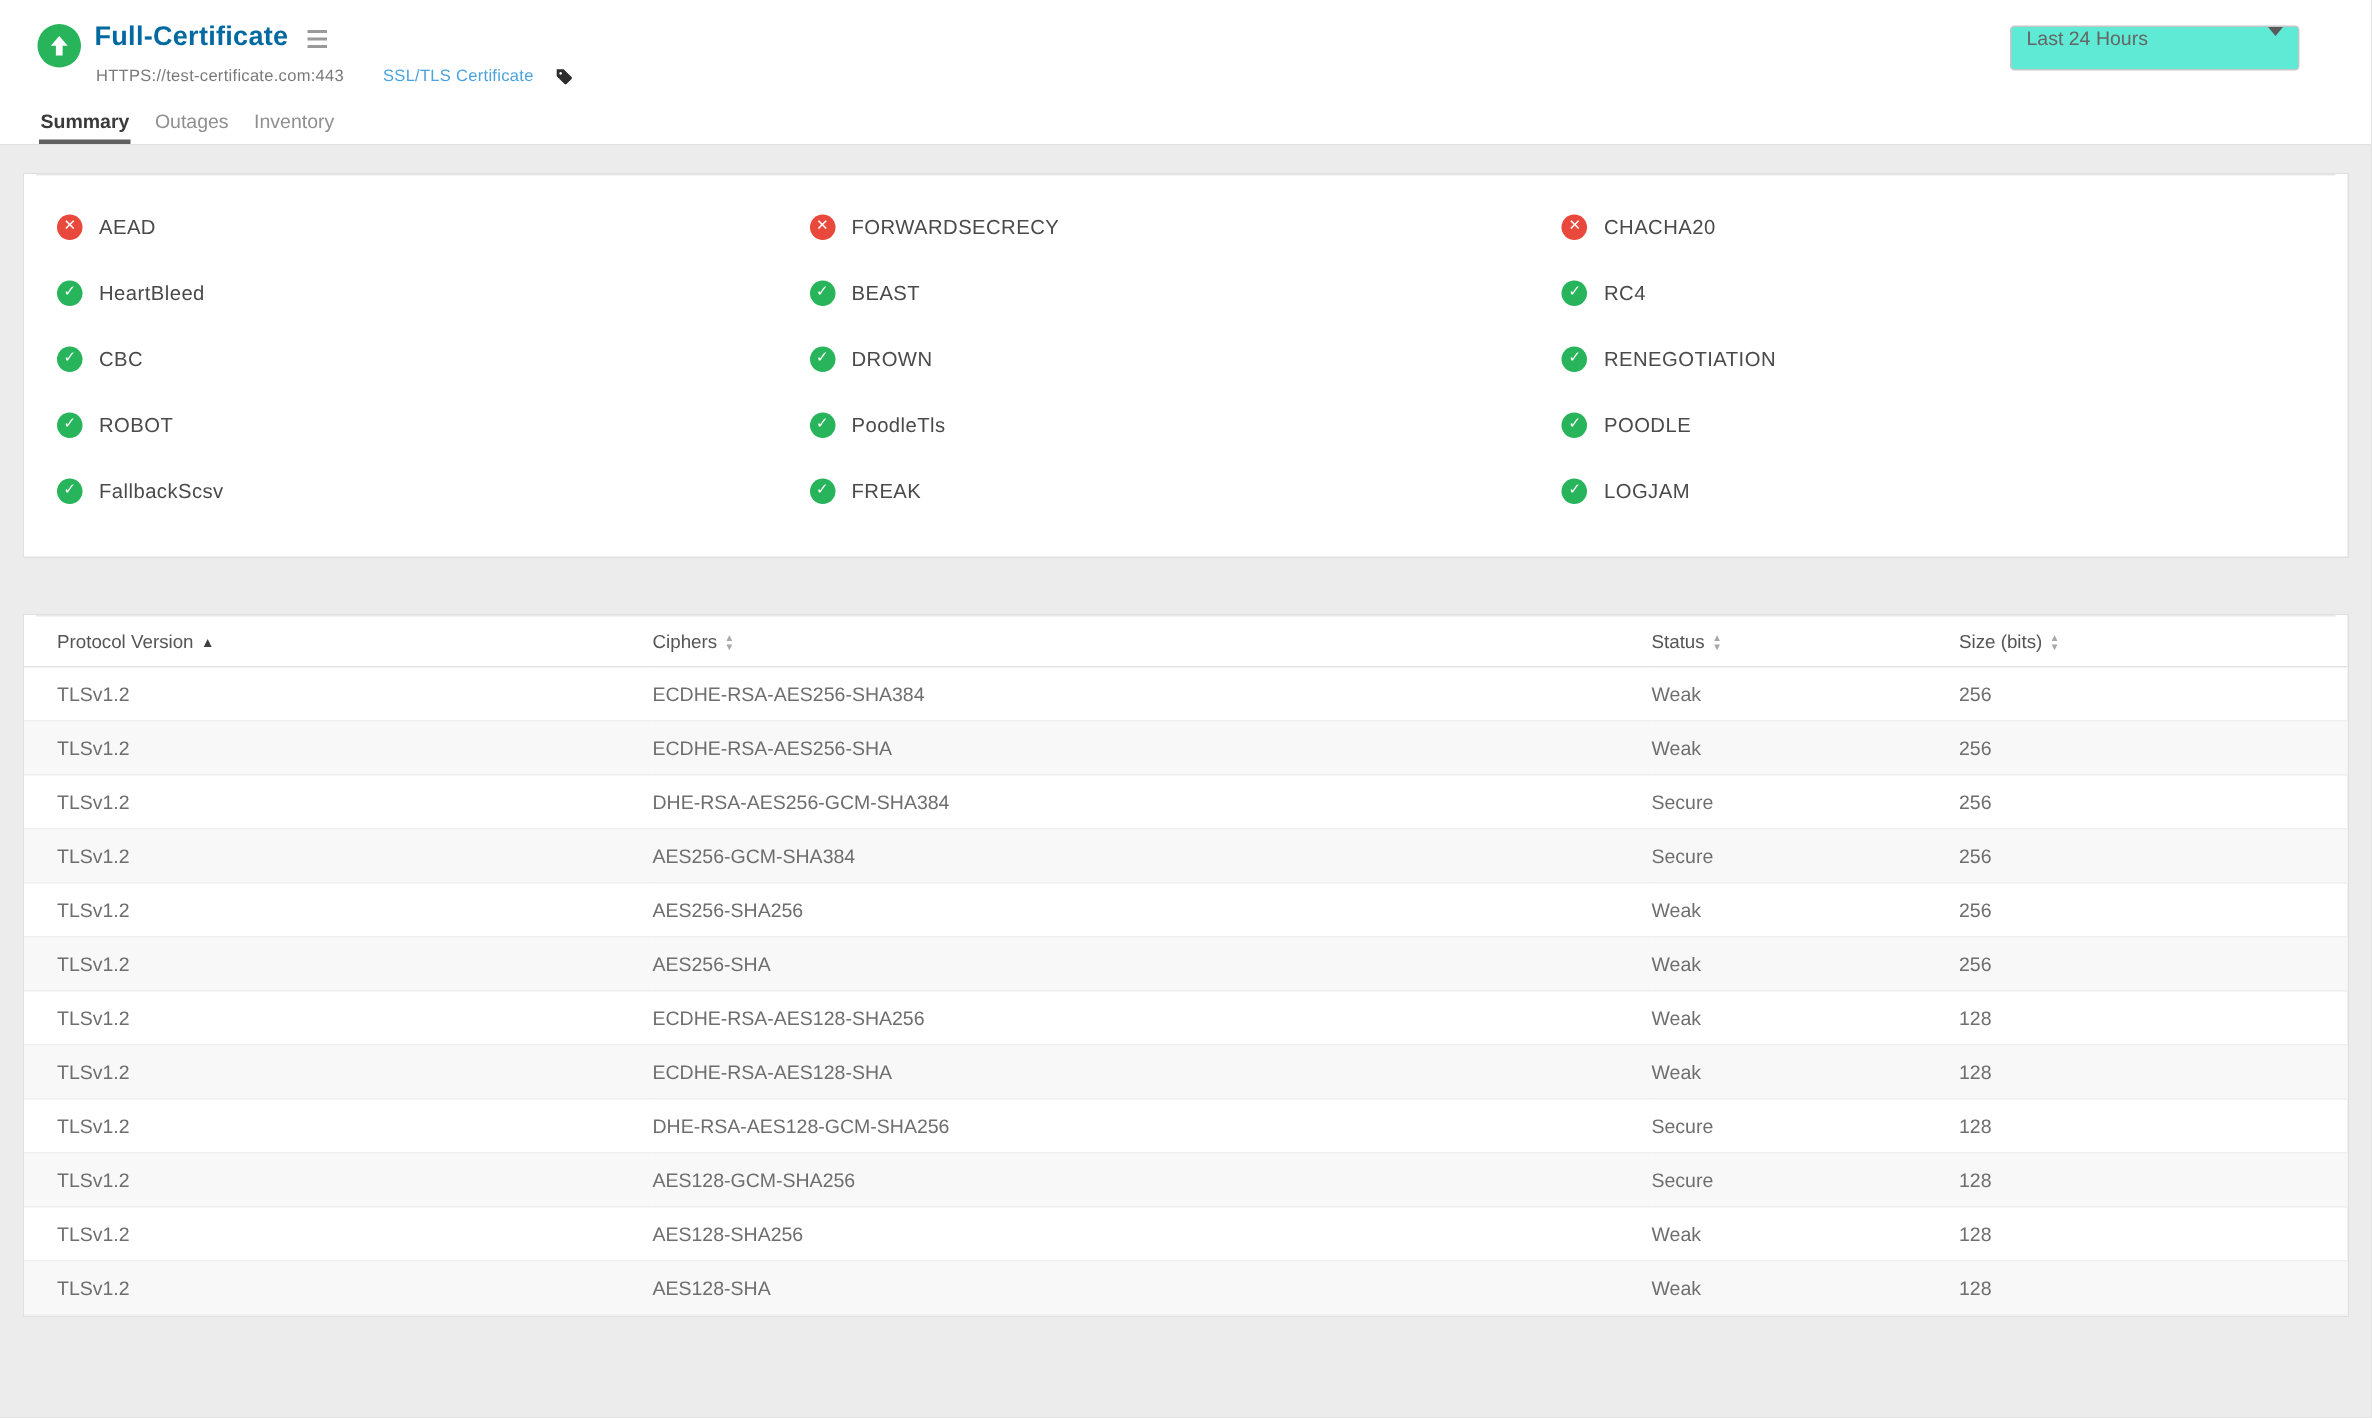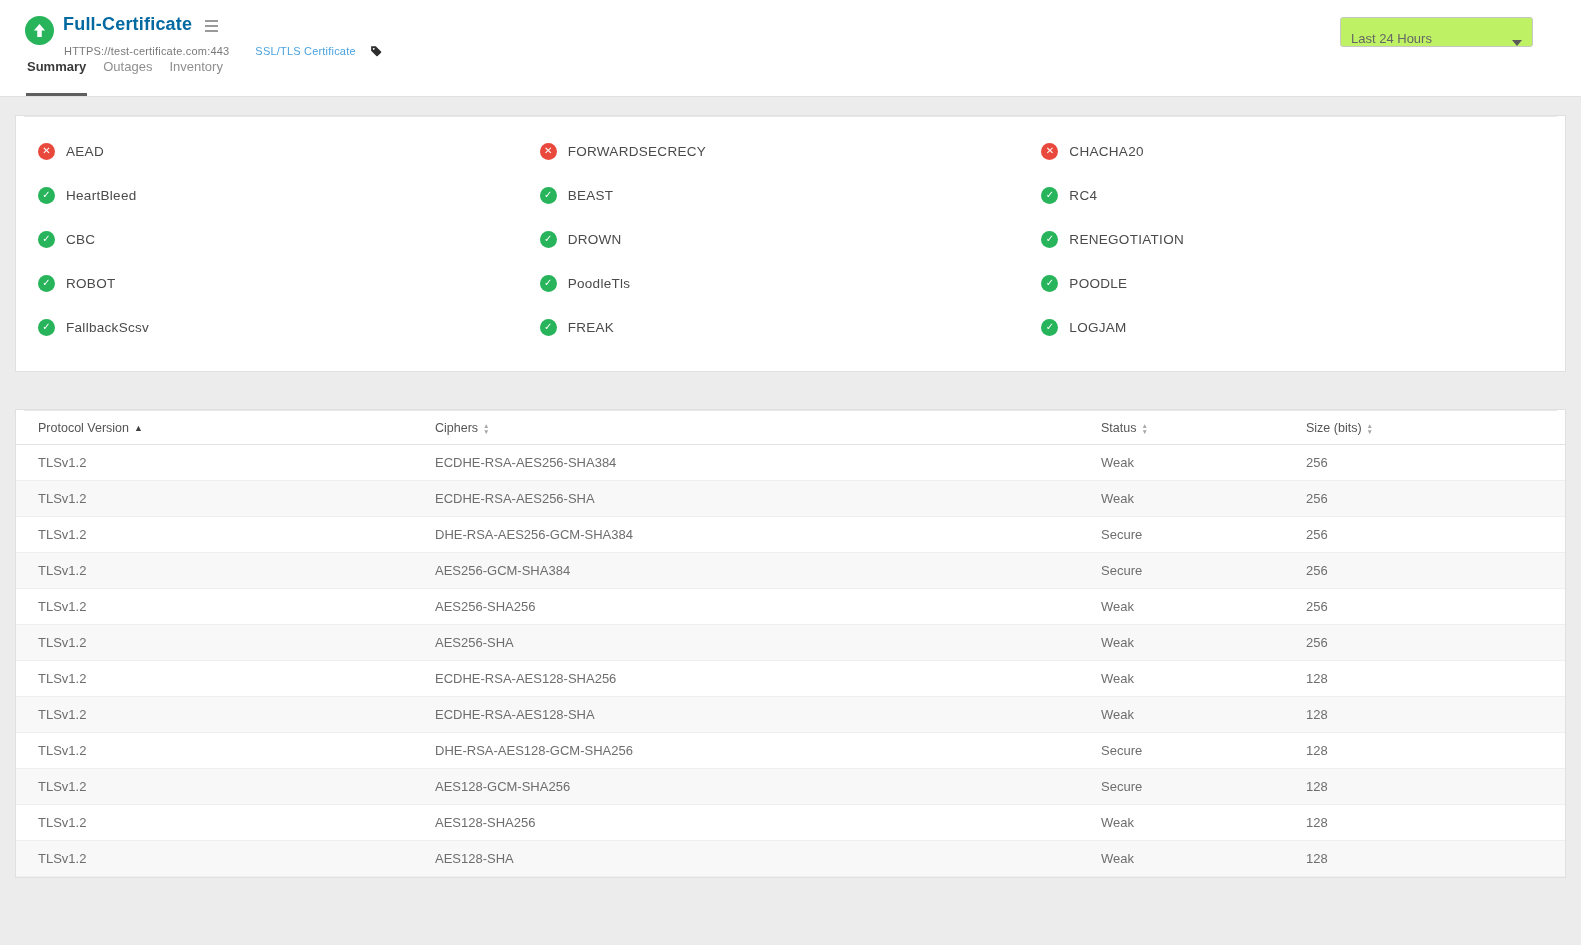--- a/index.html
+++ b/index.html
@@ -20,27 +20,27 @@
   .title-row { position:absolute; left:63px; top:14px; display:flex; align-items:center; }
   .page-title { font-size:18px; font-weight:bold; color:#0369a1; letter-spacing:.2px; }
   .menu-icon { margin-left:13px; cursor:pointer; display:inline-flex; flex-direction:column; gap:3px; padding-top:2px; }
   .menu-icon i { display:block; width:13px; height:2px; background:#9a9a9a; }
   .subtitle-row { position:absolute; left:64px; top:45px; font-size:11px; color:#7a7a7a; display:flex; align-items:center; letter-spacing:.2px; }
   .monitor-type-link { color:var(--link,#4aa3df); text-decoration:none; margin-left:26px; cursor:pointer; }
   .tag-icon { margin-left:14px; cursor:pointer; display:inline-flex; }
   .tag-icon svg { width:12px; height:12px; fill:#2d2d2d; }
 
   .tabs { position:absolute; left:26px; bottom:0; display:flex; gap:15px; }
-  .tab { font-size:13px; color:#8f8f8f; padding:0 1px 19px; cursor:pointer; border-bottom:3px solid transparent; }
+  .tab { font-size:13px; color:#8f8f8f; padding:0 1px 5px; cursor:pointer; border-bottom:3px solid transparent; }
   .tab.active { color:#3a3a3a; font-weight:bold; border-bottom-color:#5f5f5f; }
 
   .time-select {
     position:absolute; right:48px; top:17px; width:193px; height:30px;
-    border:1px solid #c6c6c6; border-radius:3px; background:#bef264; cursor:pointer;
-    display:flex; align-items:flex-end; justify-content:space-between; padding:0 10px;
+    border:1px solid #c6c6c6; border-radius:3px; background:#5eead4; cursor:pointer;
+    display:flex; align-items:flex-start; justify-content:space-between; padding:0 10px;
     font-size:13px; color:#666;
   }
   .caret { width:0; height:0; border-left:5px solid transparent; border-right:5px solid transparent; border-top:6px solid #5a5a5a; }
 
   
   .card { background:#fff; border:1px solid #e0e0e0; margin:18px 15px 0; }
   .card + .card { margin-top:37px; }
   .card-title { font-size:15.5px; font-weight:normal; color:#404040; padding:16px 12px 13px; letter-spacing:.2px; }
   .card-divider { height:1px; background:#e8e8e8; margin:0 8px; }
 

